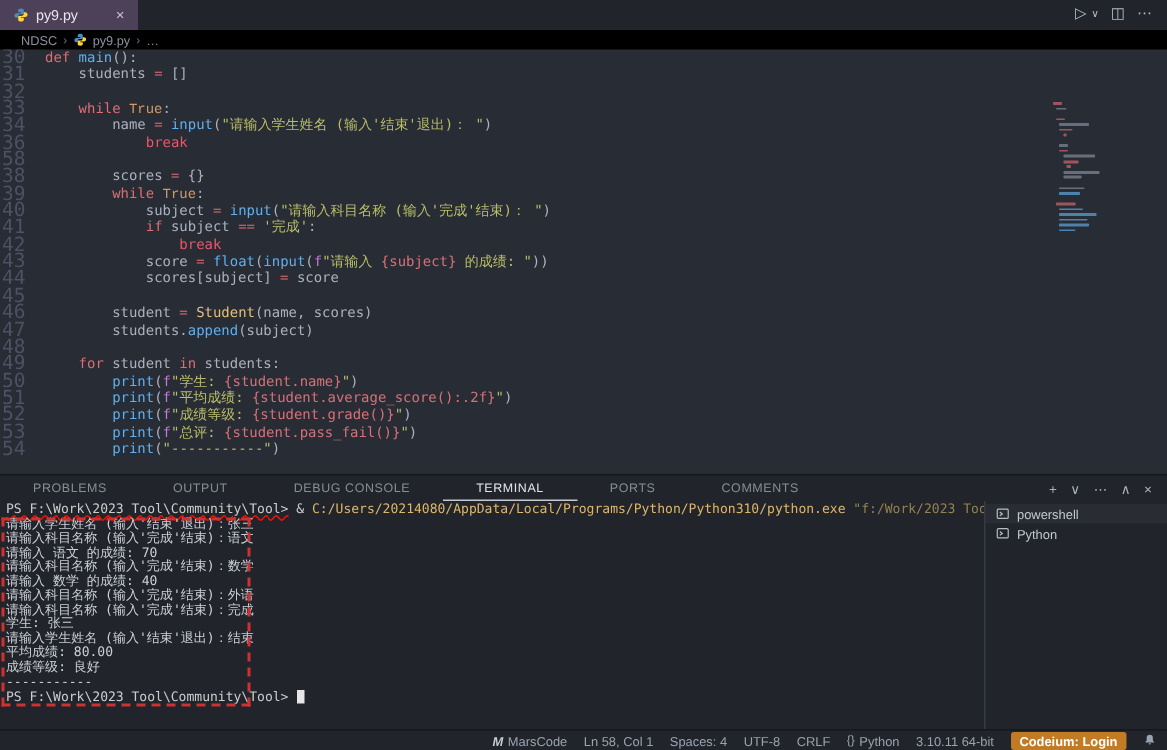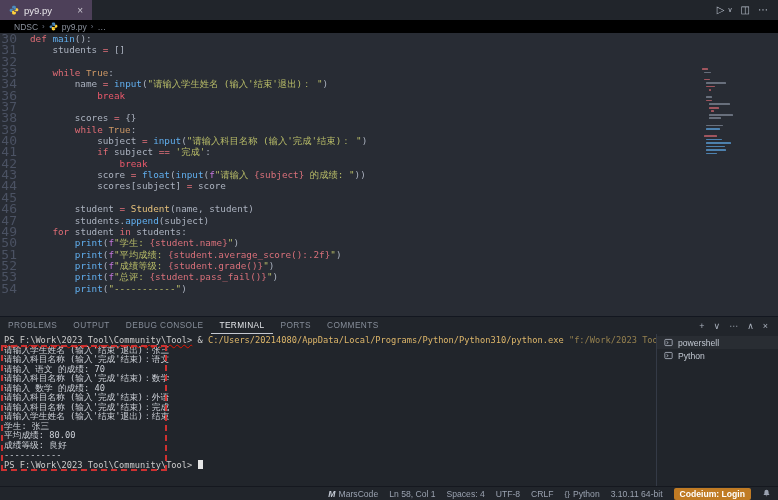--- a/index.html
+++ b/index.html
@@ -38,21 +38,21 @@
   .seg-fpfx { color:#c678dd; }
   .seg-op   { color:#df6e79; }
   .seg-pt   { color:#abb2bf; }
   
   .minimap { position:absolute; right:30px; top:35px; width:46px; }
   .mm-bar { height:1.7px; margin-bottom:1.85px; opacity:.65; border-radius:.5px; }
   
   .panel { position:absolute; left:0; top:316px; width:778px; height:170px;
     background:#21252b; border-top:1px solid #131720; }
   .panel-header { height:17px; display:flex; align-items:center; }
-  .ptab { padding:0 8px; font-size:8.3px; letter-spacing:.4px; color:#868d99;
+  .ptab { padding:0 22px; font-size:8.3px; letter-spacing:.4px; color:#868d99;
     height:17px; line-height:17px; }
   .ptab.active { color:#e3e5e9; box-shadow: inset 0 -1px 0 #c5c9d2; }
   .panel-actions { margin-left:auto; display:flex; gap:9px; padding-right:10px; }
   .pact { color:#aab1bd; font-size:9px; }
   
   .terminal-body { position:absolute; left:0; top:17px; width:778px; height:153px; }
   .term-main { position:absolute; left:0; top:0; width:656px; height:153px;
     padding:2px 0 0 4px; font-family:"DejaVu Sans Mono", monospace;
     font-size:8.7px; overflow:hidden; }
   .term-line { height:9.55px; line-height:9.55px; white-space:pre; color:#ccd0d7; }
@@ -120,31 +120,32 @@
     </div>
 
   <div class="editor">
     <div id="code-lines">
         <div class="code-line"><span class="ln">30</span><span class="code"><span class="seg-kw">def </span><span class="seg-fn">main</span><span class="seg-pt">():</span></span></div>
         <div class="code-line"><span class="ln">31</span><span class="code"><span class="seg-pt">    students </span><span class="seg-op">=</span><span class="seg-pt"> []</span></span></div>
         <div class="code-line"><span class="ln">32</span><span class="code"></span></div>
         <div class="code-line"><span class="ln">33</span><span class="code"><span class="seg-pt">    </span><span class="seg-kw">while </span><span class="seg-bi">True</span><span class="seg-pt">:</span></span></div>
         <div class="code-line"><span class="ln">34</span><span class="code"><span class="seg-pt">        name </span><span class="seg-op">=</span><span class="seg-pt"> </span><span class="seg-fn">input</span><span class="seg-pt">(</span><span class="seg-str">"请输入学生姓名 (输入'结束'退出)： "</span><span class="seg-pt">)</span></span></div>
         <div class="code-line"><span class="ln">36</span><span class="code"><span class="seg-pt">            </span><span class="seg-brk">break</span></span></div>
-        <div class="code-line"><span class="ln">37</span><span class="code"></span></div>
+        <div class="code-line"><span class="ln">58</span><span class="code"></span></div>
         <div class="code-line"><span class="ln">38</span><span class="code"><span class="seg-pt">        scores </span><span class="seg-op">=</span><span class="seg-pt"> {}</span></span></div>
         <div class="code-line"><span class="ln">39</span><span class="code"><span class="seg-pt">        </span><span class="seg-kw">while </span><span class="seg-bi">True</span><span class="seg-pt">:</span></span></div>
         <div class="code-line"><span class="ln">40</span><span class="code"><span class="seg-pt">            subject </span><span class="seg-op">=</span><span class="seg-pt"> </span><span class="seg-fn">input</span><span class="seg-pt">(</span><span class="seg-str">"请输入科目名称 (输入'完成'结束)： "</span><span class="seg-pt">)</span></span></div>
         <div class="code-line"><span class="ln">41</span><span class="code"><span class="seg-pt">            </span><span class="seg-kw">if</span><span class="seg-pt"> subject </span><span class="seg-op">==</span><span class="seg-pt"> </span><span class="seg-str">'完成'</span><span class="seg-pt">:</span></span></div>
         <div class="code-line"><span class="ln">42</span><span class="code"><span class="seg-pt">                </span><span class="seg-brk">break</span></span></div>
         <div class="code-line"><span class="ln">43</span><span class="code"><span class="seg-pt">            score </span><span class="seg-op">=</span><span class="seg-pt"> </span><span class="seg-fn">float</span><span class="seg-pt">(</span><span class="seg-fn">input</span><span class="seg-pt">(</span><span class="seg-fpfx">f</span><span class="seg-str">"请输入 </span><span class="seg-fexpr">{subject}</span><span class="seg-str"> 的成绩: "</span><span class="seg-pt">))</span></span></div>
         <div class="code-line"><span class="ln">44</span><span class="code"><span class="seg-pt">            scores[subject] </span><span class="seg-op">=</span><span class="seg-pt"> score</span></span></div>
         <div class="code-line"><span class="ln">45</span><span class="code"></span></div>
-        <div class="code-line"><span class="ln">46</span><span class="code"><span class="seg-pt">        student </span><span class="seg-op">=</span><span class="seg-pt"> </span><span class="seg-cls">Student</span><span class="seg-pt">(name, student)</span></span></div>
+        <div class="code-line"><span class="ln">46</span><span class="code"><span class="seg-pt">        student </span><span class="seg-op">=</span><span class="seg-pt"> </span><span class="seg-cls">Student</span><span class="seg-pt">(name, scores)</span></span></div>
         <div class="code-line"><span class="ln">47</span><span class="code"><span class="seg-pt">        students.</span><span class="seg-fn">append</span><span class="seg-pt">(subject)</span></span></div>
+        <div class="code-line"><span class="ln">48</span><span class="code"></span></div>
         <div class="code-line"><span class="ln">49</span><span class="code"><span class="seg-pt">    </span><span class="seg-kw">for</span><span class="seg-pt"> student </span><span class="seg-kw">in</span><span class="seg-pt"> students:</span></span></div>
         <div class="code-line"><span class="ln">50</span><span class="code"><span class="seg-pt">        </span><span class="seg-fn">print</span><span class="seg-pt">(</span><span class="seg-fpfx">f</span><span class="seg-str">"学生: </span><span class="seg-fexpr">{student.name}</span><span class="seg-str">"</span><span class="seg-pt">)</span></span></div>
         <div class="code-line"><span class="ln">51</span><span class="code"><span class="seg-pt">        </span><span class="seg-fn">print</span><span class="seg-pt">(</span><span class="seg-fpfx">f</span><span class="seg-str">"平均成绩: </span><span class="seg-fexpr">{student.average_score():.2f}</span><span class="seg-str">"</span><span class="seg-pt">)</span></span></div>
         <div class="code-line"><span class="ln">52</span><span class="code"><span class="seg-pt">        </span><span class="seg-fn">print</span><span class="seg-pt">(</span><span class="seg-fpfx">f</span><span class="seg-str">"成绩等级: </span><span class="seg-fexpr">{student.grade()}</span><span class="seg-str">"</span><span class="seg-pt">)</span></span></div>
         <div class="code-line"><span class="ln">53</span><span class="code"><span class="seg-pt">        </span><span class="seg-fn">print</span><span class="seg-pt">(</span><span class="seg-fpfx">f</span><span class="seg-str">"总评: </span><span class="seg-fexpr">{student.pass_fail()}</span><span class="seg-str">"</span><span class="seg-pt">)</span></span></div>
         <div class="code-line"><span class="ln">54</span><span class="code"><span class="seg-pt">        </span><span class="seg-fn">print</span><span class="seg-pt">(</span><span class="seg-str">"-----------"</span><span class="seg-pt">)</span></span></div>
       </div>
     <div class="minimap" id="minimap">
         <div class="mm-bar" style="margin-left: 0px; width: 6.05px; background: rgb(224, 108, 117);"></div>
         <div class="mm-bar" style="margin-left: 2.2px; width: 7.15px; background: rgb(138, 147, 163);"></div>
@@ -196,22 +197,22 @@
     <div class="terminal-body">
       <div class="term-main" id="term-main">
           <div class="term-line"><span class="t-prompt-err">PS F:\Work\2023 Tool\Community\Tool&gt;</span><span class="t-plain"> &amp; </span><span class="t-exe">C:/Users/20214080/AppData/Local/Programs/Python/Python310/python.exe</span><span class="t-arg"> "f:/Work/2023 Tool/Community/Tool/NDSC/py9.py"</span></div>
           <div class="term-line">请输入学生姓名 (输入'结束'退出)：张三</div>
           <div class="term-line">请输入科目名称 (输入'完成'结束)：语文</div>
           <div class="term-line">请输入 语文 的成绩: 70</div>
           <div class="term-line">请输入科目名称 (输入'完成'结束)：数学</div>
           <div class="term-line">请输入 数学 的成绩: 40</div>
           <div class="term-line">请输入科目名称 (输入'完成'结束)：外语</div>
           <div class="term-line">请输入科目名称 (输入'完成'结束)：完成</div>
+          <div class="term-line">学生: 张三</div>
           <div class="term-line">请输入学生姓名 (输入'结束'退出)：结束</div>
-          <div class="term-line">学生: 张三</div>
           <div class="term-line">平均成绩: 80.00</div>
           <div class="term-line">成绩等级: 良好</div>
           <div class="term-line">-----------</div>
           <div class="term-line"><span class="t-plain">PS F:\Work\2023 Tool\Community\Tool&gt; </span><span class="cursor"></span></div>
         </div>
       <div class="red-box"></div>
       <div class="term-sidebar" id="term-sidebar">
           <div class="term-row">
             <span>
               <svg width="9" height="9" viewBox="0 0 16 16">

